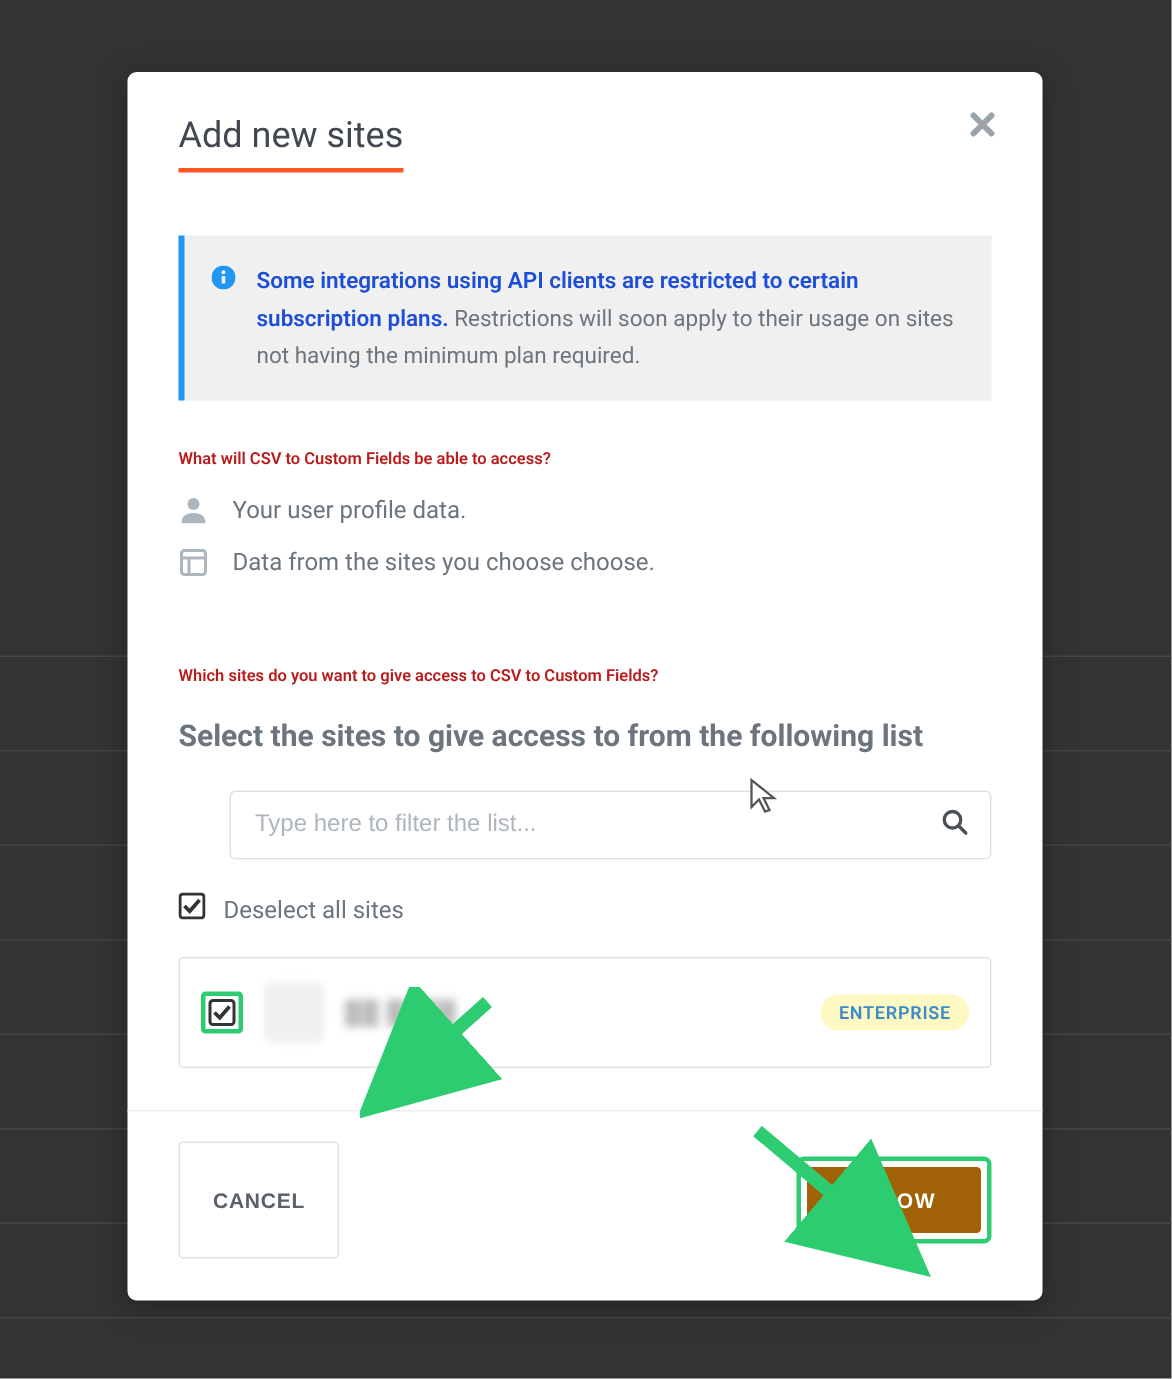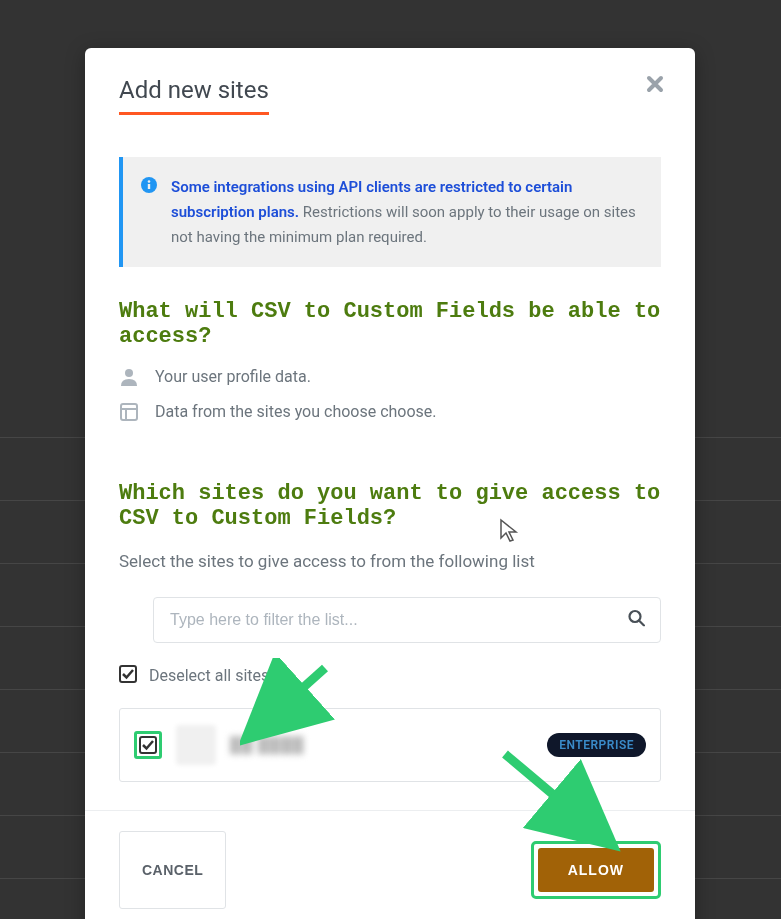--- a/index.html
+++ b/index.html
@@ -88,25 +88,24 @@
       font-size: 15px;
       line-height: 1.65;
     }
     
     .info-text strong {
       color: #1d4ed8;
       font-weight: 600;
     }
     
     .section-heading {
-      font-size: 22px;
+      font-size: 11px;
       font-weight: 600;
-      color: #4d7c0f;
+      color: #b91c1c;
       margin-bottom: 18px;
-      font-family: Liberation Mono, monospace;
     }
     
     .access-item {
       display: flex;
       align-items: center;
       gap: 16px;
       margin-bottom: 16px;
       color: #6c757d;
       font-size: 16px;
       text-align: right;
@@ -118,24 +117,25 @@
       display: flex;
       justify-content: center;
     }
     
     .section-spacer {
       height: 44px;
     }
     
     .instruction-text {
       color: #6c757d;
-      font-size: 17px;
+      font-size: 20px;
       margin-top: 14px;
       margin-bottom: 22px;
       line-height: 1.5;
+      font-weight: bold;
     }
     
     .filter-input-wrapper {
       position: relative;
       margin-bottom: 22px;
       margin-left: 34px;
     }
     
     .filter-input {
       width: 100%;
@@ -210,21 +210,21 @@
     
     .site-name {
       flex: 1;
       color: #bbb;
       font-size: 15px;
       filter: blur(3px);
       letter-spacing: 1px;
     }
     
     .plan-badge {
-      background: #0f172a;
+      background: #fef9c3;
       color: #3a8bc9;
       font-size: 12px;
       font-weight: 600;
       padding: 5px 12px;
       border-radius: 14px;
       letter-spacing: 0.5px;
     }
     
     .modal-footer {
       border-top: 1px solid #eceef0;

